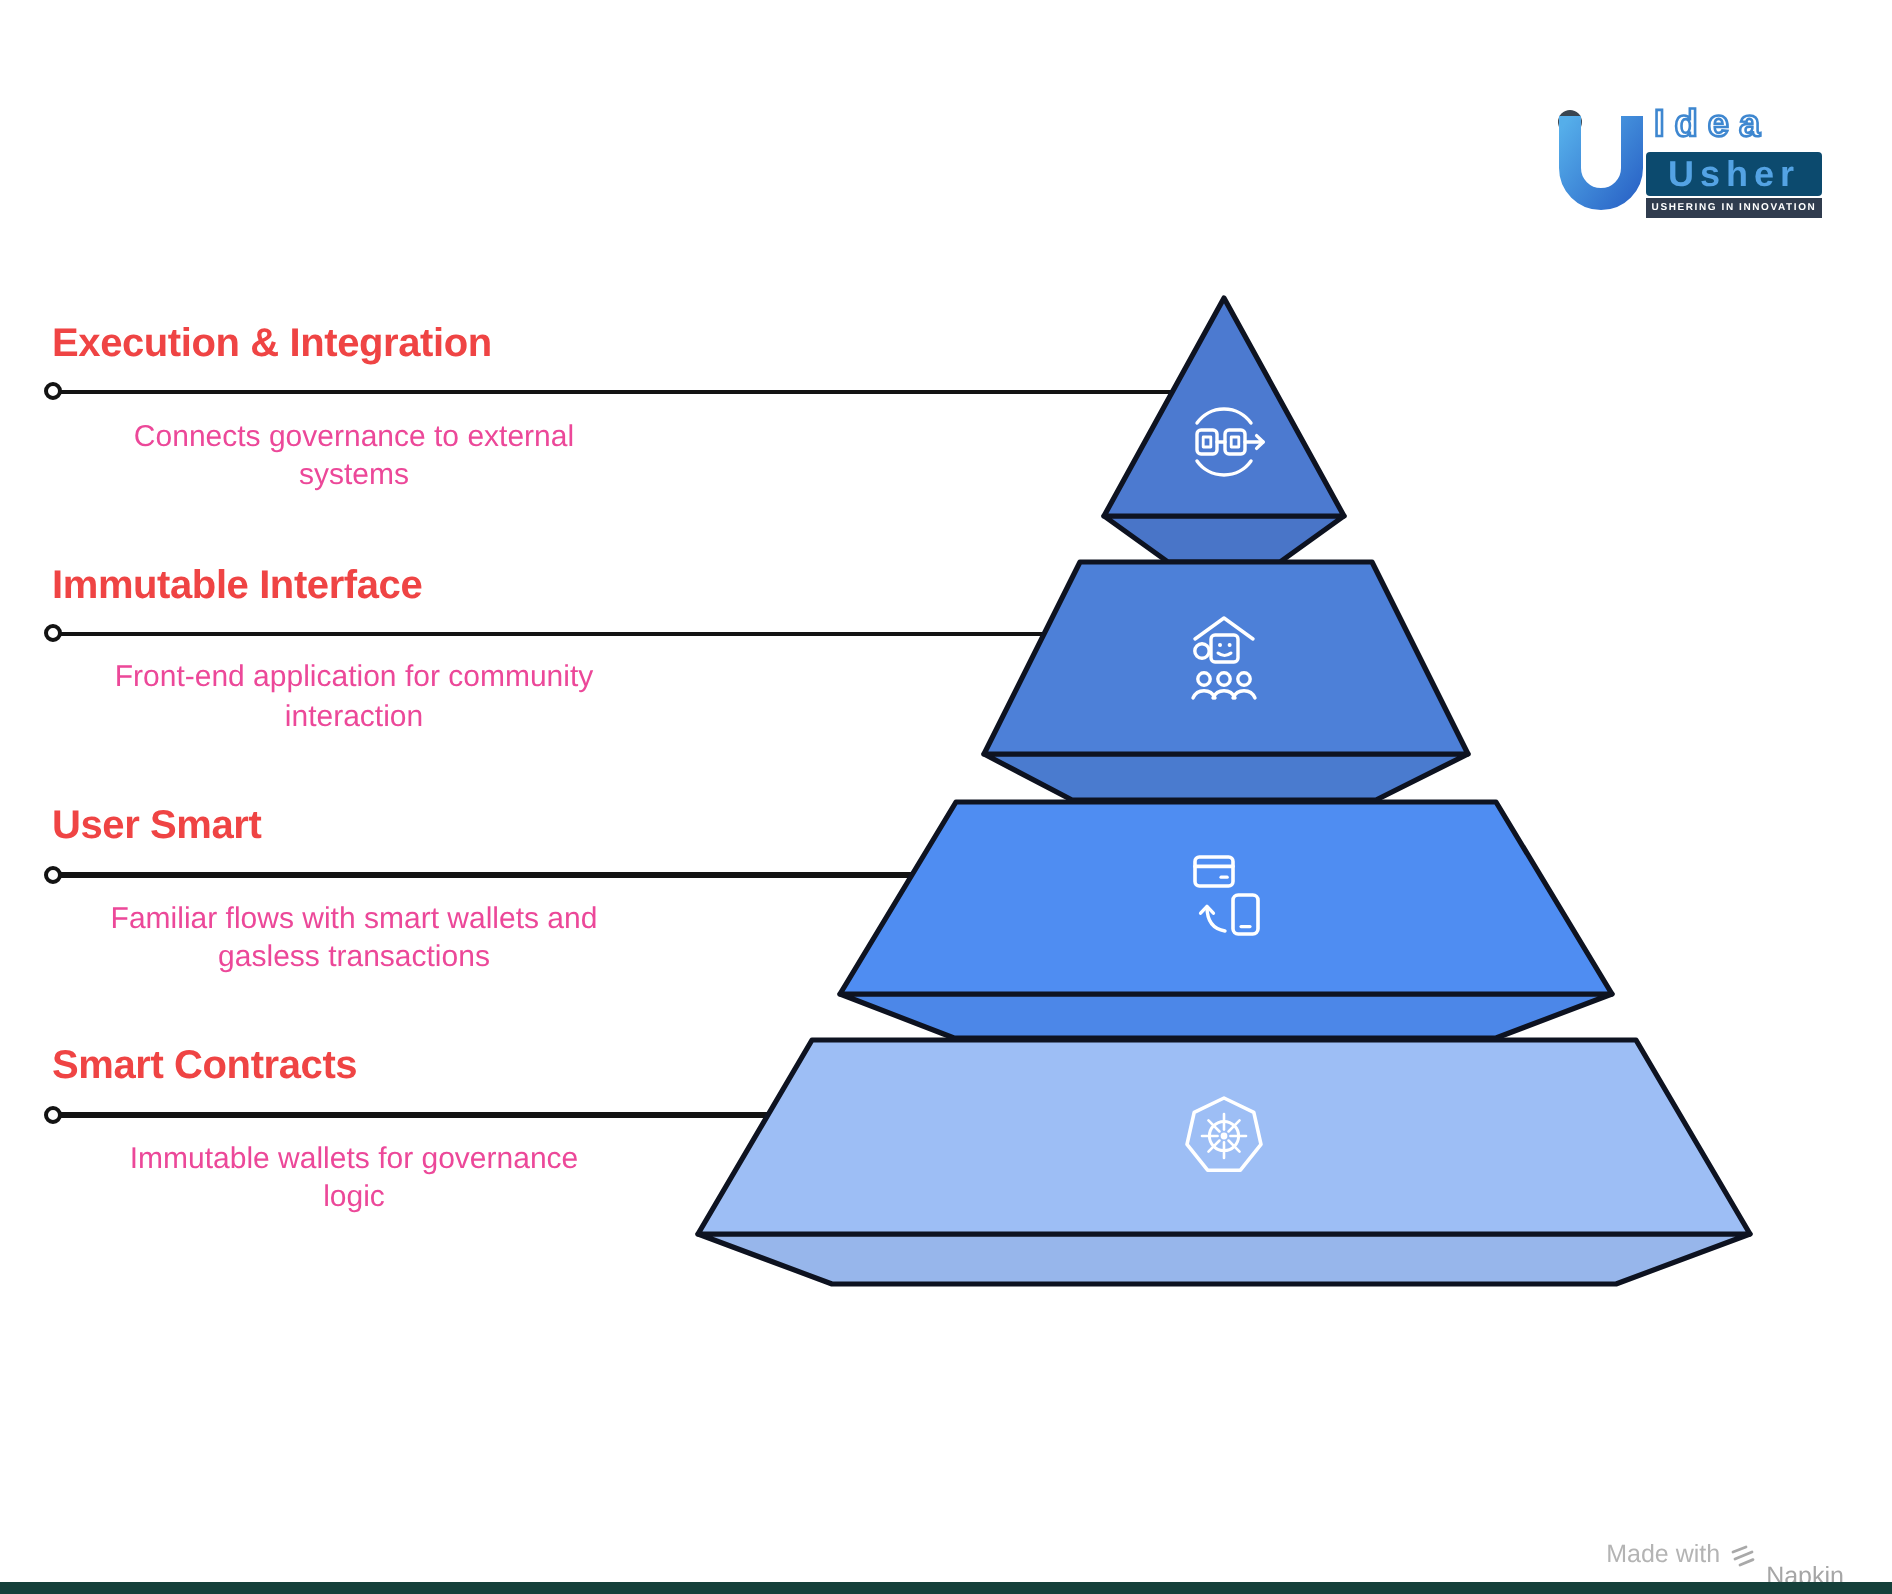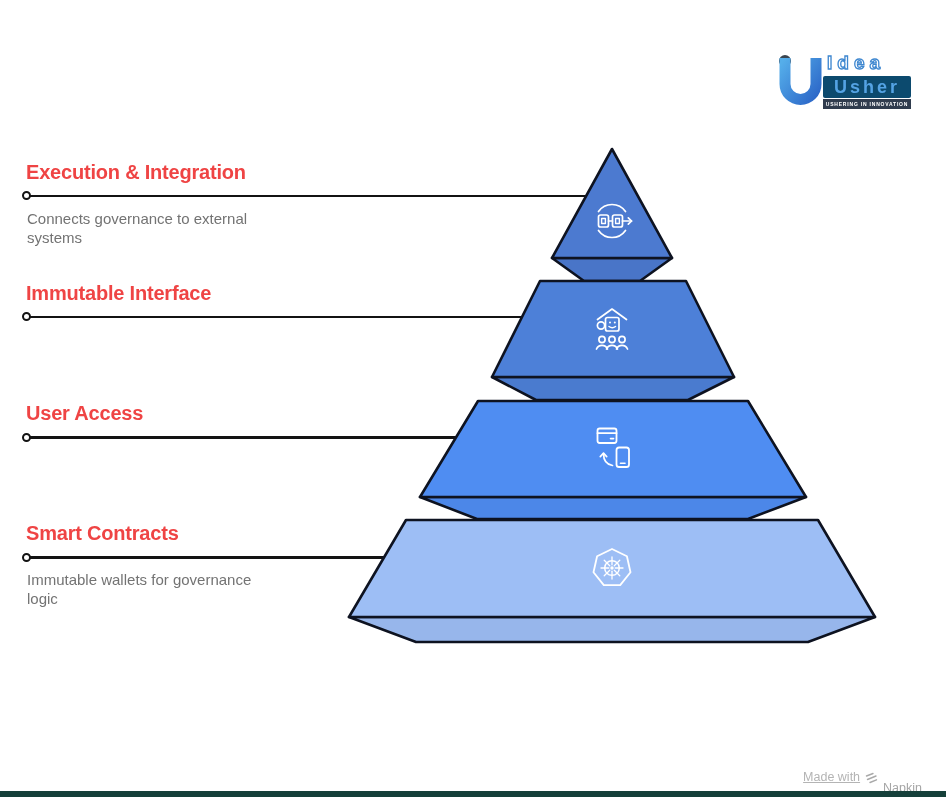--- a/index.html
+++ b/index.html
@@ -3,21 +3,21 @@
 <meta charset="utf-8">
 <style>
   html,body{margin:0;padding:0;background:#fff;}
   .canvas{position:relative;width:946px;height:797px;background:#fff;overflow:hidden;
           font-family:"Liberation Sans","DejaVu Sans",sans-serif;}
 
   
   .lvl-title{position:absolute;left:26px;font-size:20px;line-height:25px;font-weight:700;
              color:#ef4444;letter-spacing:-0.2px;white-space:nowrap;}
   .lvl-desc{position:absolute;left:27px;width:300px;font-size:15px;line-height:19.5px;
-            color:#737373;white-space:pre-line;}
+            color:#ec4899;white-space:pre-line;text-align:center;}
   .connector{position:absolute;height:2.6px;background:#131313;}
   .node{position:absolute;width:5px;height:5px;border:2.5px solid #131313;border-radius:50%;
         background:#fff;}
 
   
   .pyr{position:absolute;left:0;top:0;}
   .pyr polygon{stroke-width:2.6;stroke-linejoin:round;}
   .pyr .neck{filter:brightness(.96);}
   .lvl-icon{position:absolute;}
   .lvl-icon .s{fill:none;stroke-linecap:round;stroke-linejoin:round;}
@@ -34,21 +34,21 @@
   }
   .logo-usher{position:absolute;left:51px;top:26px;width:88px;height:22px;background:#0c4a6e;
               border-radius:2px;color:#54a3e4;font-size:18px;font-weight:700;letter-spacing:3px;
               text-align:center;line-height:22px;}
   .logo-tagline{position:absolute;left:51px;top:49px;width:88px;height:10px;background:#303c4e;
                 color:#fff;font-size:5px;font-weight:700;letter-spacing:0.8px;text-align:center;
                 line-height:10px;}
 
   
   .footer{position:absolute;top:759px;right:24px;display:flex;align-items:center;gap:5px;
-          color:#b4b4b4;font-size:12.5px;text-decoration:underline;}
+          color:#b4b4b4;font-size:12.5px;}
   .footer .brand{color:#a6a6a6;margin-top:22px;}
   .bottom-bar{position:absolute;left:0;bottom:0;width:100%;height:6px;background:#15403a;}
 </style>
 </head>
 <body>
 
 <div class="canvas">
 
   <div class="logo">
     <div class="logo-dot"></div>
@@ -68,24 +68,28 @@
 
   <div class="lvl-title" style="top:160px">Execution &amp; Integration</div>
   <div class="connector" style="left:27px;top:194.7px;width:563px"></div>
   <div class="node" style="left:22px;top:191px"></div>
   <div class="lvl-desc" style="top:208.5px">Connects governance to external
 systems</div>
 
   <div class="lvl-title" style="top:280.5px">Immutable Interface</div>
   <div class="connector" style="left:27px;top:315.7px;width:499px"></div>
   <div class="node" style="left:22px;top:312px"></div>
+  <div class="lvl-desc" style="top:329px">Front-end application for community
+interaction</div>
 
-  <div class="lvl-title" style="top:401px">User Access</div>
+  <div class="lvl-title" style="top:401px">User Smart</div>
   <div class="connector" style="left:27px;top:436.2px;width:433px"></div>
   <div class="node" style="left:22px;top:432.5px"></div>
+  <div class="lvl-desc" style="top:449.5px">Familiar flows with smart wallets and
+gasless transactions</div>
 
   <div class="lvl-title" style="top:521px">Smart Contracts</div>
   <div class="connector" style="left:27px;top:556.2px;width:361px"></div>
   <div class="node" style="left:22px;top:552.5px"></div>
   <div class="lvl-desc" style="top:569.5px">Immutable wallets for governance
 logic</div>
 
   <svg class="pyr" width="946" height="797" viewBox="0 0 946 797">
     <polygon class="neck" points="552,258 672,258 640,281 584,281" fill="#4c7ad0" stroke="#0e1321"></polygon>
     <polygon class="neck" points="492,377 734,377 688,400 536,400" fill="#4d80d8" stroke="#0e1321"></polygon>

